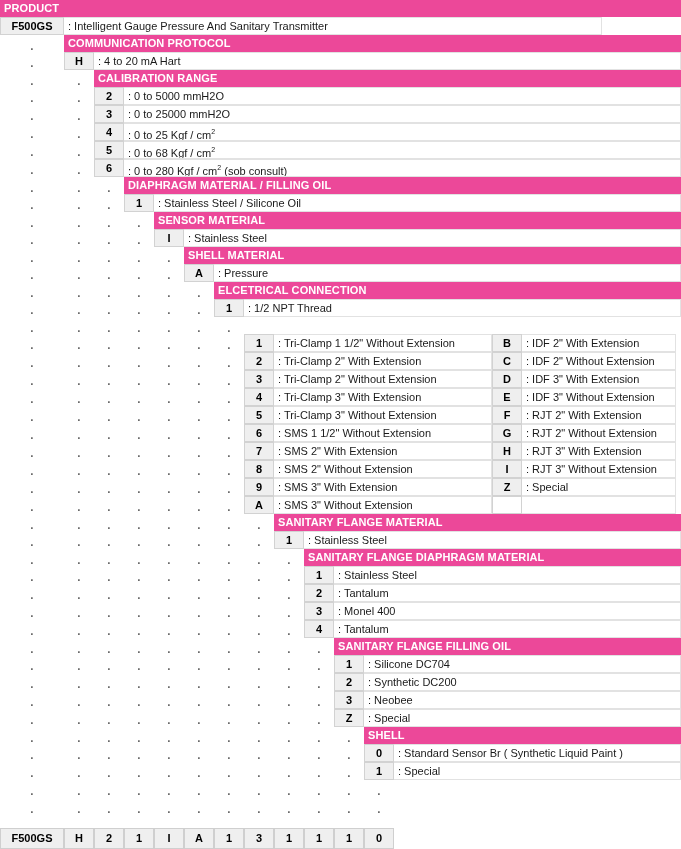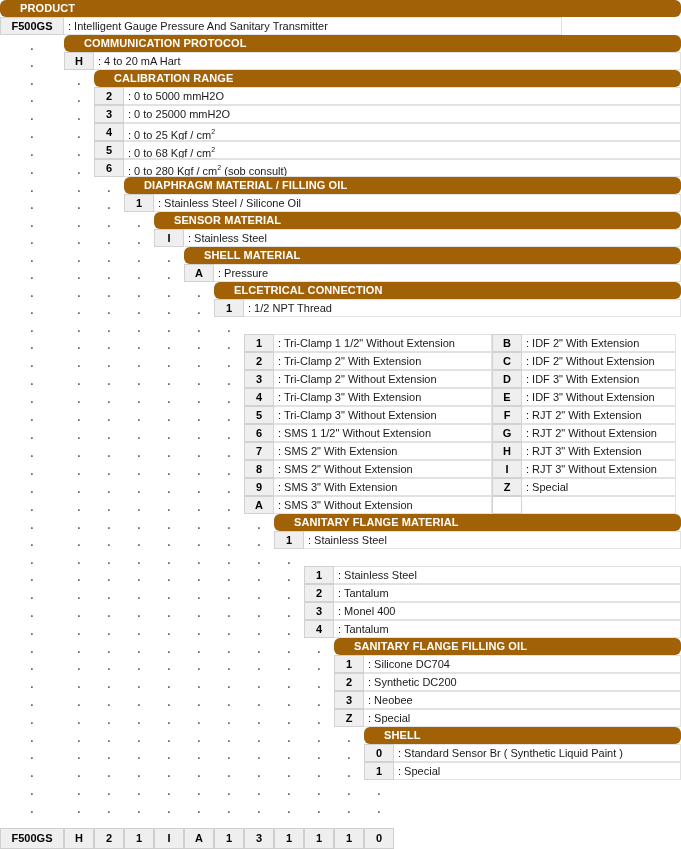--- a/index.html
+++ b/index.html
@@ -38,31 +38,30 @@
     font-size: 10px;
     color: #4d4d4d;
     font-weight: bold;
   }
 
   
   .hdr {
     position: absolute;
     top: 0;
     height: 17px;
-    background: #a16207;
+    background: #ec4899;
     color: #ffffff;
     font-size: 11px;
     font-weight: bold;
     line-height: 17px;
-    padding-left: 20px;
+    padding-left: 4px;
     box-sizing: border-box;
     letter-spacing: 0.1px;
     white-space: nowrap;
     overflow: hidden;
-    border-radius: 6px;
   }
 
   
   .code {
     position: absolute;
     top: 0;
     height: 18px;
     background: #efefef;
     border: 1px solid #d2d2d2;
     box-sizing: border-box;
@@ -118,21 +117,21 @@
 </style>
 </head>
 <body>
 
 <div id="sheet">
     <div class="row" style="top: 0px;">
       <div class="hdr" style="left: 0px; width: 681px;">PRODUCT</div>
     </div>
     <div class="row" style="top: 17px;">
       <div class="code" style="left: 0px; width: 64px;">F500GS</div>
-      <div class="desc" style="left: 64px; width: 498px;">: Intelligent Gauge Pressure And Sanitary Transmitter</div>
+      <div class="desc" style="left: 64px; width: 538px;">: Intelligent Gauge Pressure And Sanitary Transmitter</div>
     </div>
     <div class="row" style="top: 35px;">
       <div class="dot" style="left: 0px; width: 64px;">.</div>
       <div class="hdr" style="left: 64px; width: 617px;">COMMUNICATION PROTOCOL</div>
     </div>
     <div class="row" style="top: 52px;">
       <div class="dot" style="left: 0px; width: 64px;">.</div>
       <div class="code" style="left: 64px; width: 30px;">H</div>
       <div class="desc" style="left: 94px; width: 587px;">: 4 to 20 mA Hart</div>
     </div>
@@ -400,20 +399,21 @@
     <div class="row" style="top: 549px;">
       <div class="dot" style="left: 0px; width: 64px;">.</div>
       <div class="dot" style="left: 64px; width: 30px;">.</div>
       <div class="dot" style="left: 94px; width: 30px;">.</div>
       <div class="dot" style="left: 124px; width: 30px;">.</div>
       <div class="dot" style="left: 154px; width: 30px;">.</div>
       <div class="dot" style="left: 184px; width: 30px;">.</div>
       <div class="dot" style="left: 214px; width: 30px;">.</div>
       <div class="dot" style="left: 244px; width: 30px;">.</div>
       <div class="dot" style="left: 274px; width: 30px;">.</div>
+      <div class="hdr" style="left: 304px; width: 377px;">SANITARY FLANGE DIAPHRAGM MATERIAL</div>
     </div>
     <div class="row" style="top: 566px;">
       <div class="dot" style="left: 0px; width: 64px;">.</div>
       <div class="dot" style="left: 64px; width: 30px;">.</div>
       <div class="dot" style="left: 94px; width: 30px;">.</div>
       <div class="dot" style="left: 124px; width: 30px;">.</div>
       <div class="dot" style="left: 154px; width: 30px;">.</div>
       <div class="dot" style="left: 184px; width: 30px;">.</div>
       <div class="dot" style="left: 214px; width: 30px;">.</div>
       <div class="dot" style="left: 244px; width: 30px;">.</div>

